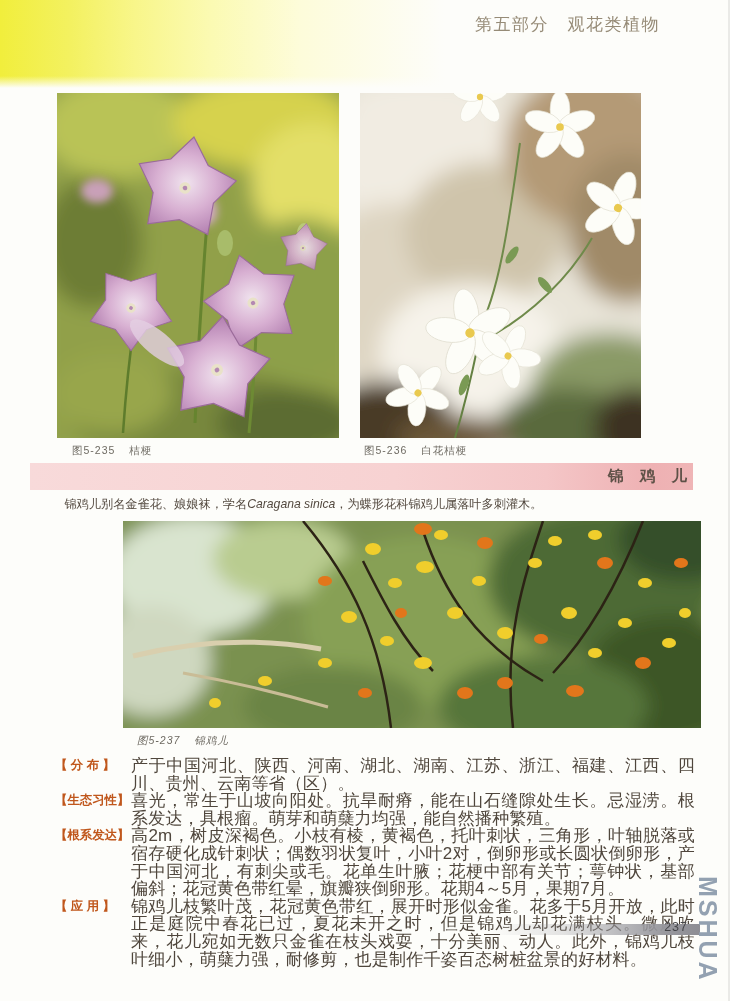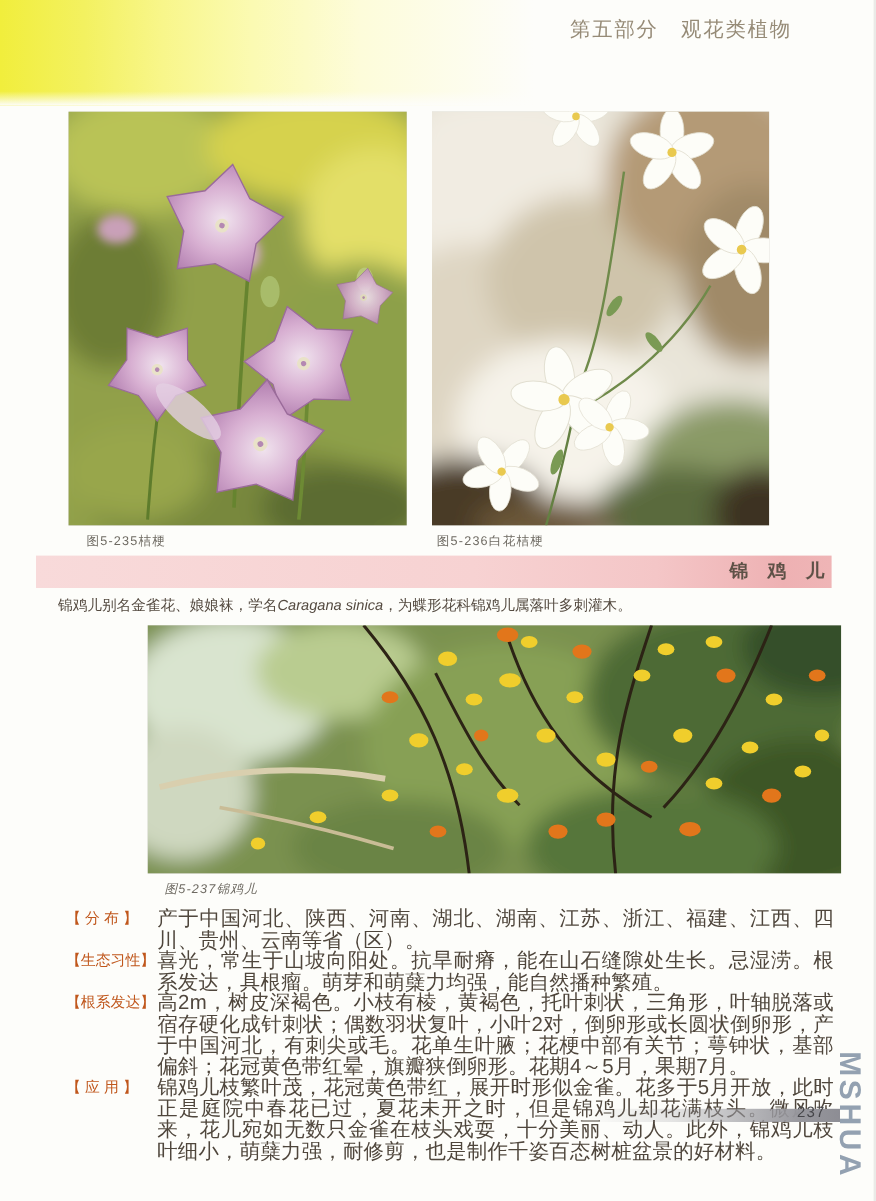--- a/index.html
+++ b/index.html
@@ -25,38 +25,38 @@
   .photo svg{display:block;}
   #photo1{left:57px;top:93px;width:282px;height:345px;}
   #photo2{left:360px;top:93px;width:281px;height:345px;}
   #photo3{left:123px;top:521px;width:578px;height:207px;}
   .caption{
     position:absolute;font-size:10.5px;color:#6e6a62;letter-spacing:1px;
   }
   #cap1{left:72px;top:444px;}
   #cap2{left:364px;top:444px;}
   #cap3{left:137px;top:734px;font-style:italic;}
-  .caption .cap-title{}
+  .caption .cap-title{margin-left:14px;}
   .banner{
     position:absolute;left:30px;top:463px;width:663px;height:27px;
     background:linear-gradient(to right,#f8dada 0%,#f7d2d2 55%,#f4c6c7 78%,#eeb1b3 94%,#efb5b6 100%);
     display:flex;align-items:center;justify-content:flex-end;
   }
   .banner .title{
     font-size:15.5px;font-weight:bold;color:#5e5147;letter-spacing:6px;
   }
   .intro{
-    position:absolute;left:24px;top:496px;width:656px;
+    position:absolute;left:40px;top:496px;width:656px;
     font-size:12.2px;line-height:17px;text-indent:2em;color:#544a40;
   }
   .intro .latin{font-style:italic;}
   .sections{position:absolute;left:55px;top:757px;width:640px;}
   .section{display:flex;align-items:flex-start;}
   .sec-label{
-    flex:none;width:76px;font-size:12.4px;font-weight:normal;color:#c0571c;
+    flex:none;width:76px;font-size:12.4px;font-weight:bold;color:#c0571c;
     line-height:17.6px;white-space:nowrap;
   }
   .sec-text{
     width:566px;font-size:17px;line-height:17.6px;text-align:justify;
     color:#4f463c;letter-spacing:0.2px;
   }
   .page-bar{
     position:absolute;left:488px;top:924px;width:212px;height:11px;
     background:linear-gradient(to right, rgba(150,150,156,0) 0%, rgba(150,150,156,0.25) 35%, #97979d 85%, #8d8d94 100%);
   }

